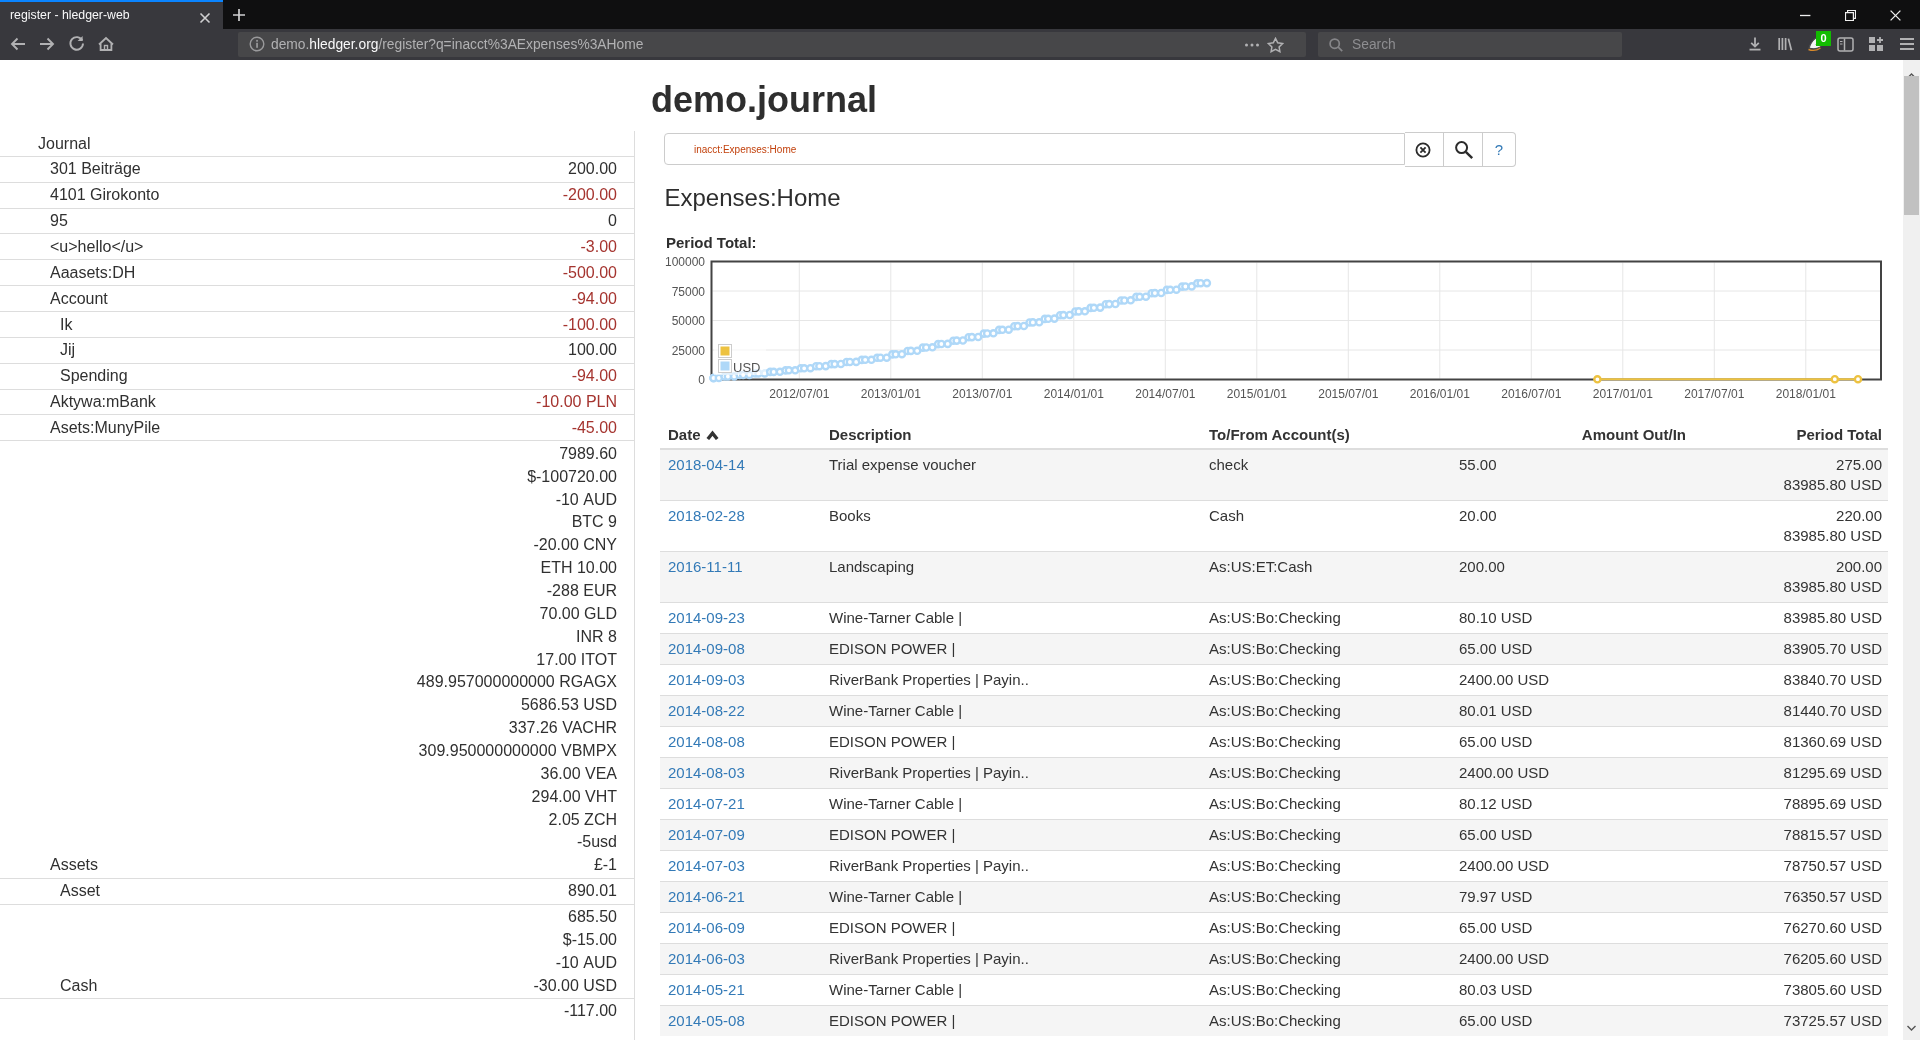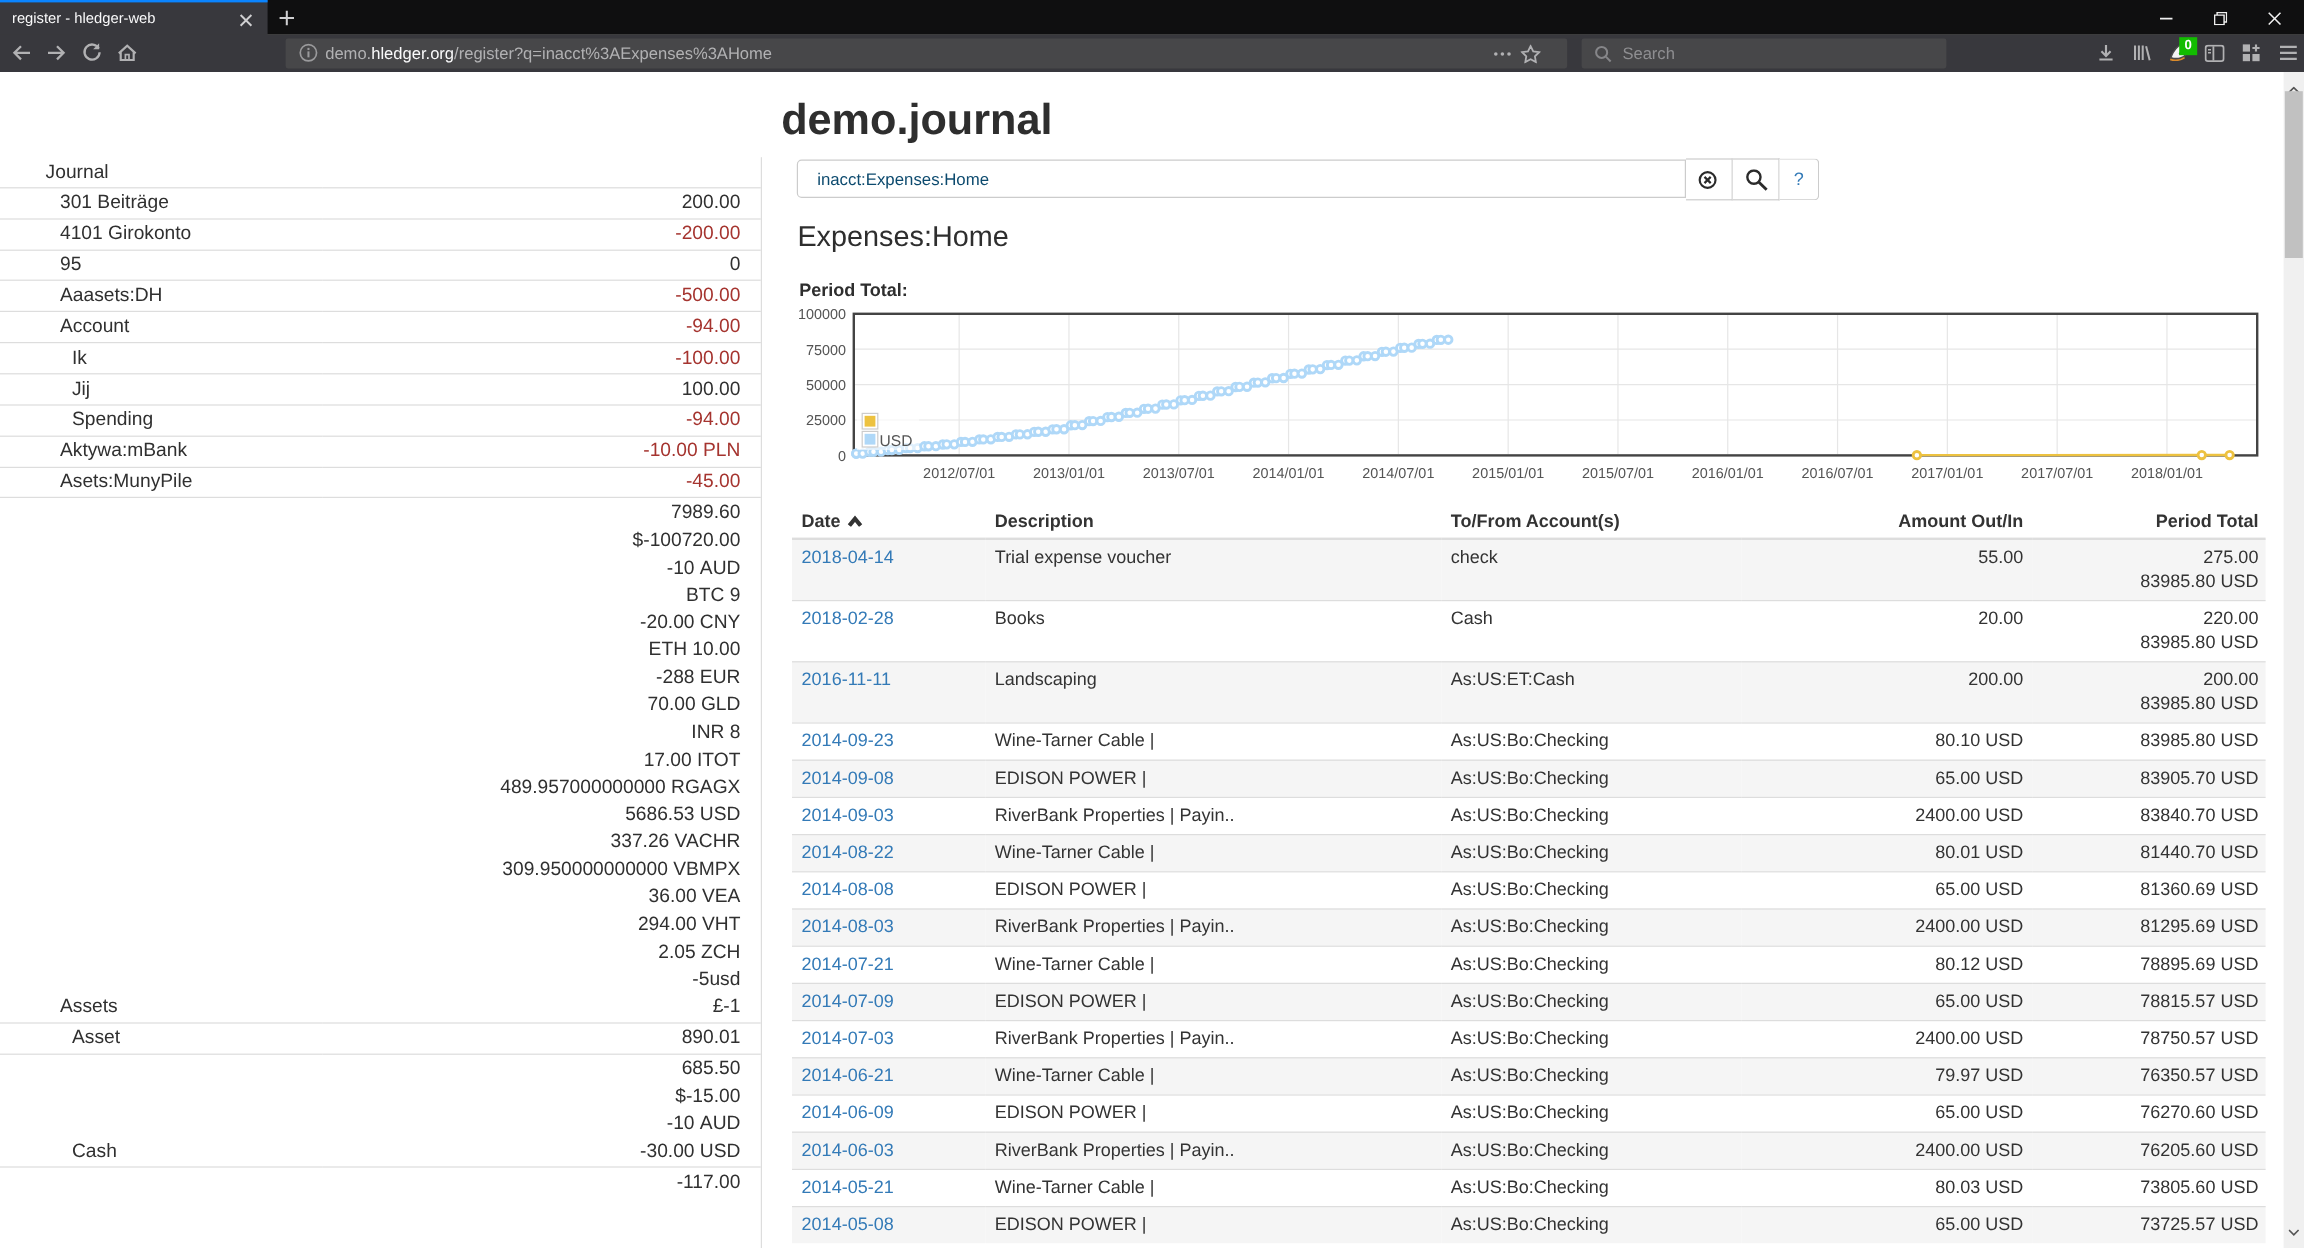--- a/index.html
+++ b/index.html
@@ -30,35 +30,35 @@
 .side td.d2{padding-left:60px}
 .side td.a{text-align:right;padding-right:17px}
 .side td.n{color:#a5342f}
 #sidesep{position:absolute;left:634px;top:71px;width:1px;height:909px;background:#ddd}
 
 #h1{position:absolute;left:651px;top:21.5px;font-size:36px;line-height:1;color:#2e2e2e;font-weight:700}
 #h2{position:absolute;left:664.5px;top:126px;font-size:24px;line-height:1;color:#2e2e2e;font-weight:400}
 #ptot{position:absolute;left:666px;top:174.5px;font-size:15px;line-height:1;font-weight:bold;color:#2e2e2e}
 
 #sform{position:absolute;left:664px;top:72px;width:853px;height:36px}
-#sinput{position:absolute;left:0;top:1px;width:741px;height:32px;border:1px solid #ccc;border-radius:4px 0 0 4px;font-size:14px;color:#0c4a6e;padding-left:16px;line-height:31px;background:#fff}
+#sinput{position:absolute;left:0;top:1px;width:741px;height:32px;border:1px solid #ccc;border-radius:4px 0 0 4px;font-size:10px;color:#c2410c;padding-left:29px;line-height:31px;background:#fff}
 .sbtn{position:absolute;top:0;height:35px;background:#fff;border:1px solid #ccc;border-left:none}
 #sb1{left:741px;width:39px;padding:9px 0 0 10px}
 #sb2{left:780px;width:39px;padding:8px 0 0 11px}
 #sb3{left:819px;width:33px;border-radius:0 4px 4px 0;text-align:center;color:#337ab7;font-size:15px;line-height:33px}
 
 .reg{position:absolute;left:660px;top:360.5px;width:1228px;border-collapse:collapse;font-size:15px;color:#333;table-layout:fixed}
 .reg th{text-align:left;font-weight:bold;padding:5px 8px;border-bottom:2px solid #ddd}
 .reg td{padding:5px 8px;line-height:20px;border-top:1px solid #ddd;vertical-align:top}
 .reg thead th{border-top:none}
 .reg tbody tr:nth-child(odd){background:#f5f5f5}
 .reg .c1{width:161px}
 .reg .c2{width:380px}
 .reg .c3{width:250px}
-.reg .c4{width:243px;text-align:right}
+.reg .c4{width:243px;}
 .reg .c5{width:194px;text-align:right;padding-right:6px}
 .reg a{color:#337ab7;text-decoration:none}
 .reg th.c4,.reg th.c5{text-align:right}
 
 #sbar{position:absolute;left:1903px;top:0;width:17px;height:980px;background:#f0f0f0}
 #sbar .th{position:absolute;left:1px;top:16px;width:15px;height:139px;background:#c1c1c1}
 #sbar .au{position:absolute;left:4px;top:5px}
 #sbar .ad{position:absolute;left:4px;bottom:5px}
 </style></head>
 <body>
@@ -164,20 +164,24 @@
             <td class="d1">301 Beiträge</td>
             <td class="a ">200.00</td>
           </tr>
 <tr>
             <td class="d1">4101 Girokonto</td>
             <td class="a n">-200.00</td>
           </tr>
 <tr>
             <td class="d1">95</td>
             <td class="a ">0</td>
+          </tr>
+<tr>
+            <td class="d1">&lt;u&gt;hello&lt;/u&gt;</td>
+            <td class="a n">-3.00</td>
           </tr>
 <tr>
             <td class="d1">Aaasets:DH</td>
             <td class="a n">-500.00</td>
           </tr>
 <tr>
             <td class="d1">Account</td>
             <td class="a n">-94.00</td>
           </tr>
 <tr>

